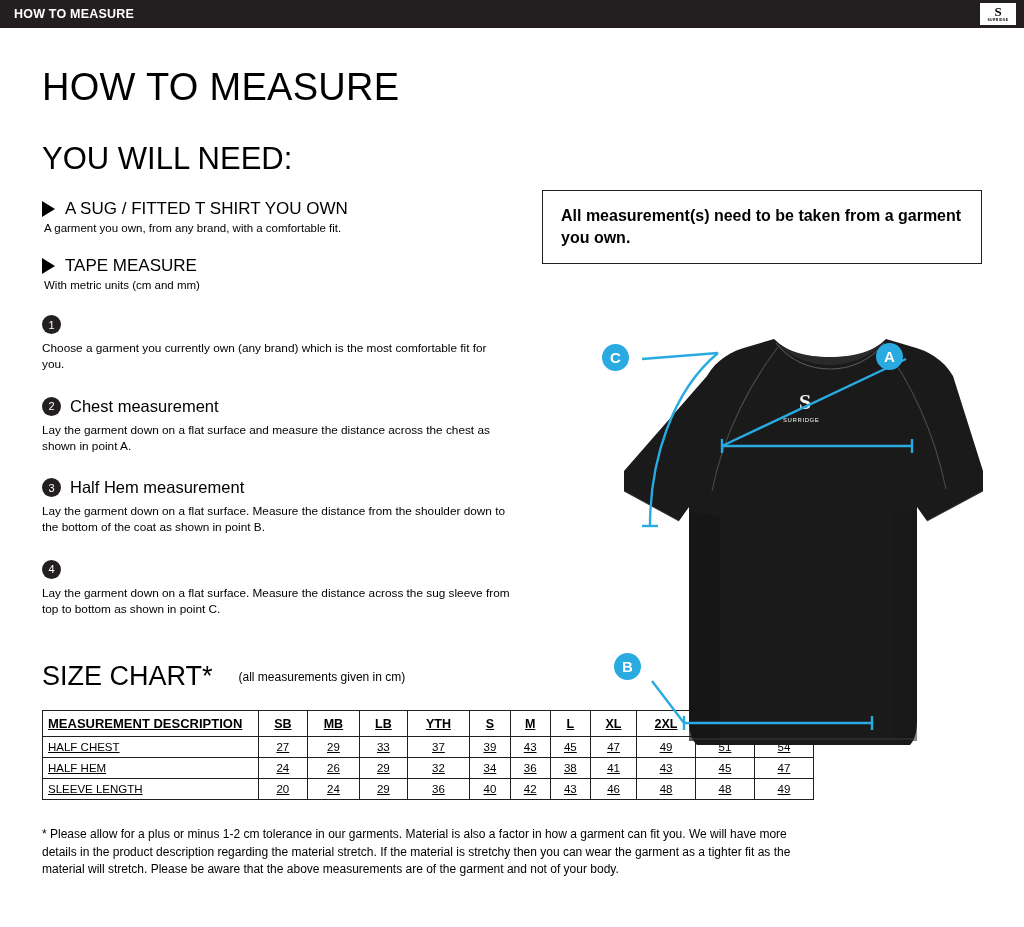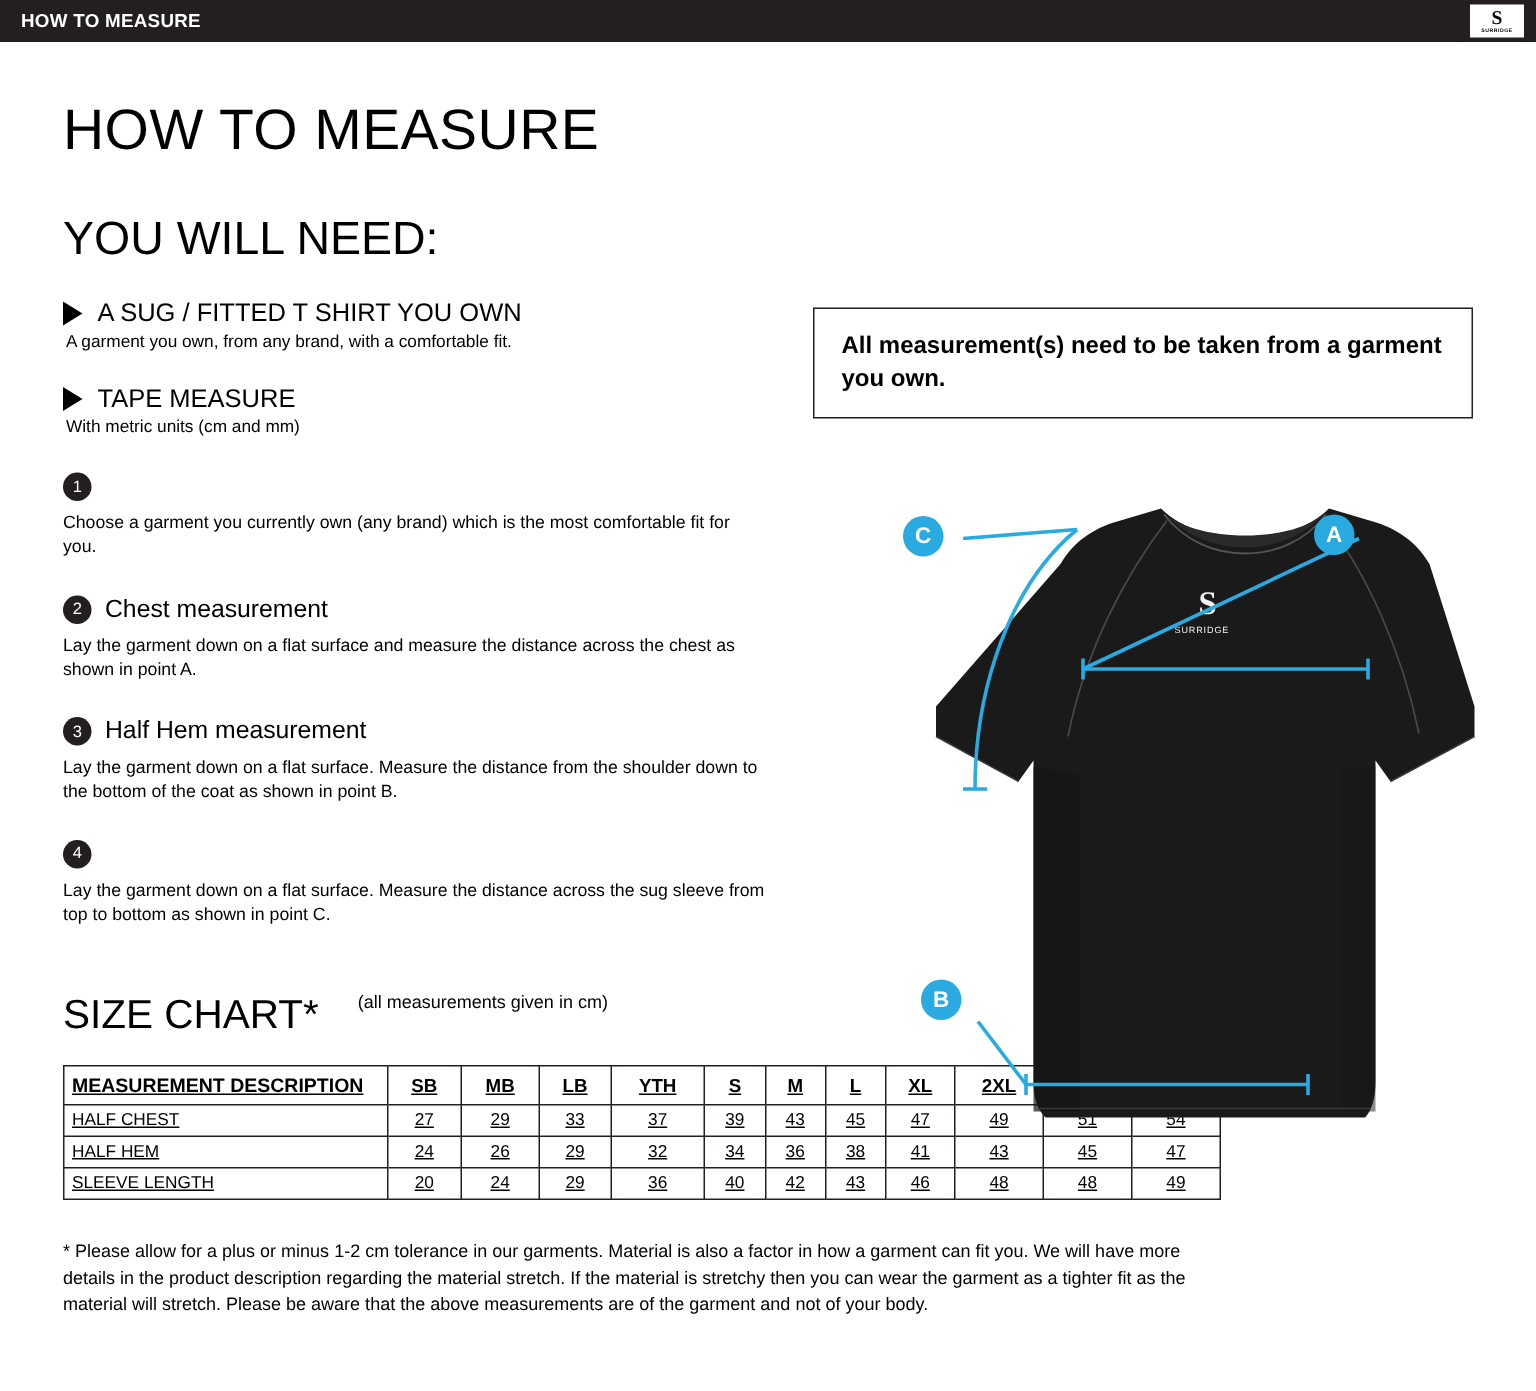--- a/index.html
+++ b/index.html
@@ -131,21 +131,21 @@
   .step-body {
     font-size: 11.8px;
     line-height: 1.38;
     margin-top: 6px;
   }
 
   
   .callout {
     position: absolute;
     left: 542px;
-    top: 139px;
+    top: 124px;
     width: 440px;
     height: 74px;
     border: 1px solid #231f20;
     box-sizing: border-box;
     padding: 14px 18px;
     font-size: 16px;
     font-weight: bold;
     line-height: 1.35;
   }
 
@@ -170,21 +170,21 @@
     align-items: center;
     justify-content: center;
   }
   .marker-a { left: 334px; top: 22px; }
   .marker-b { left: 72px; top: 332px; }
   .marker-c { left: 60px; top: 23px; }
 
   
   .sizechart-head {
     display: flex;
-    align-items: flex-start;
+    align-items: center;
     margin-top: 44px;
   }
   .sizechart-head h2 {
     font-size: 27px;
     font-weight: normal;
     margin: 0;
   }
   .sizechart-note {
     font-size: 12px;
     margin-left: 26px;

